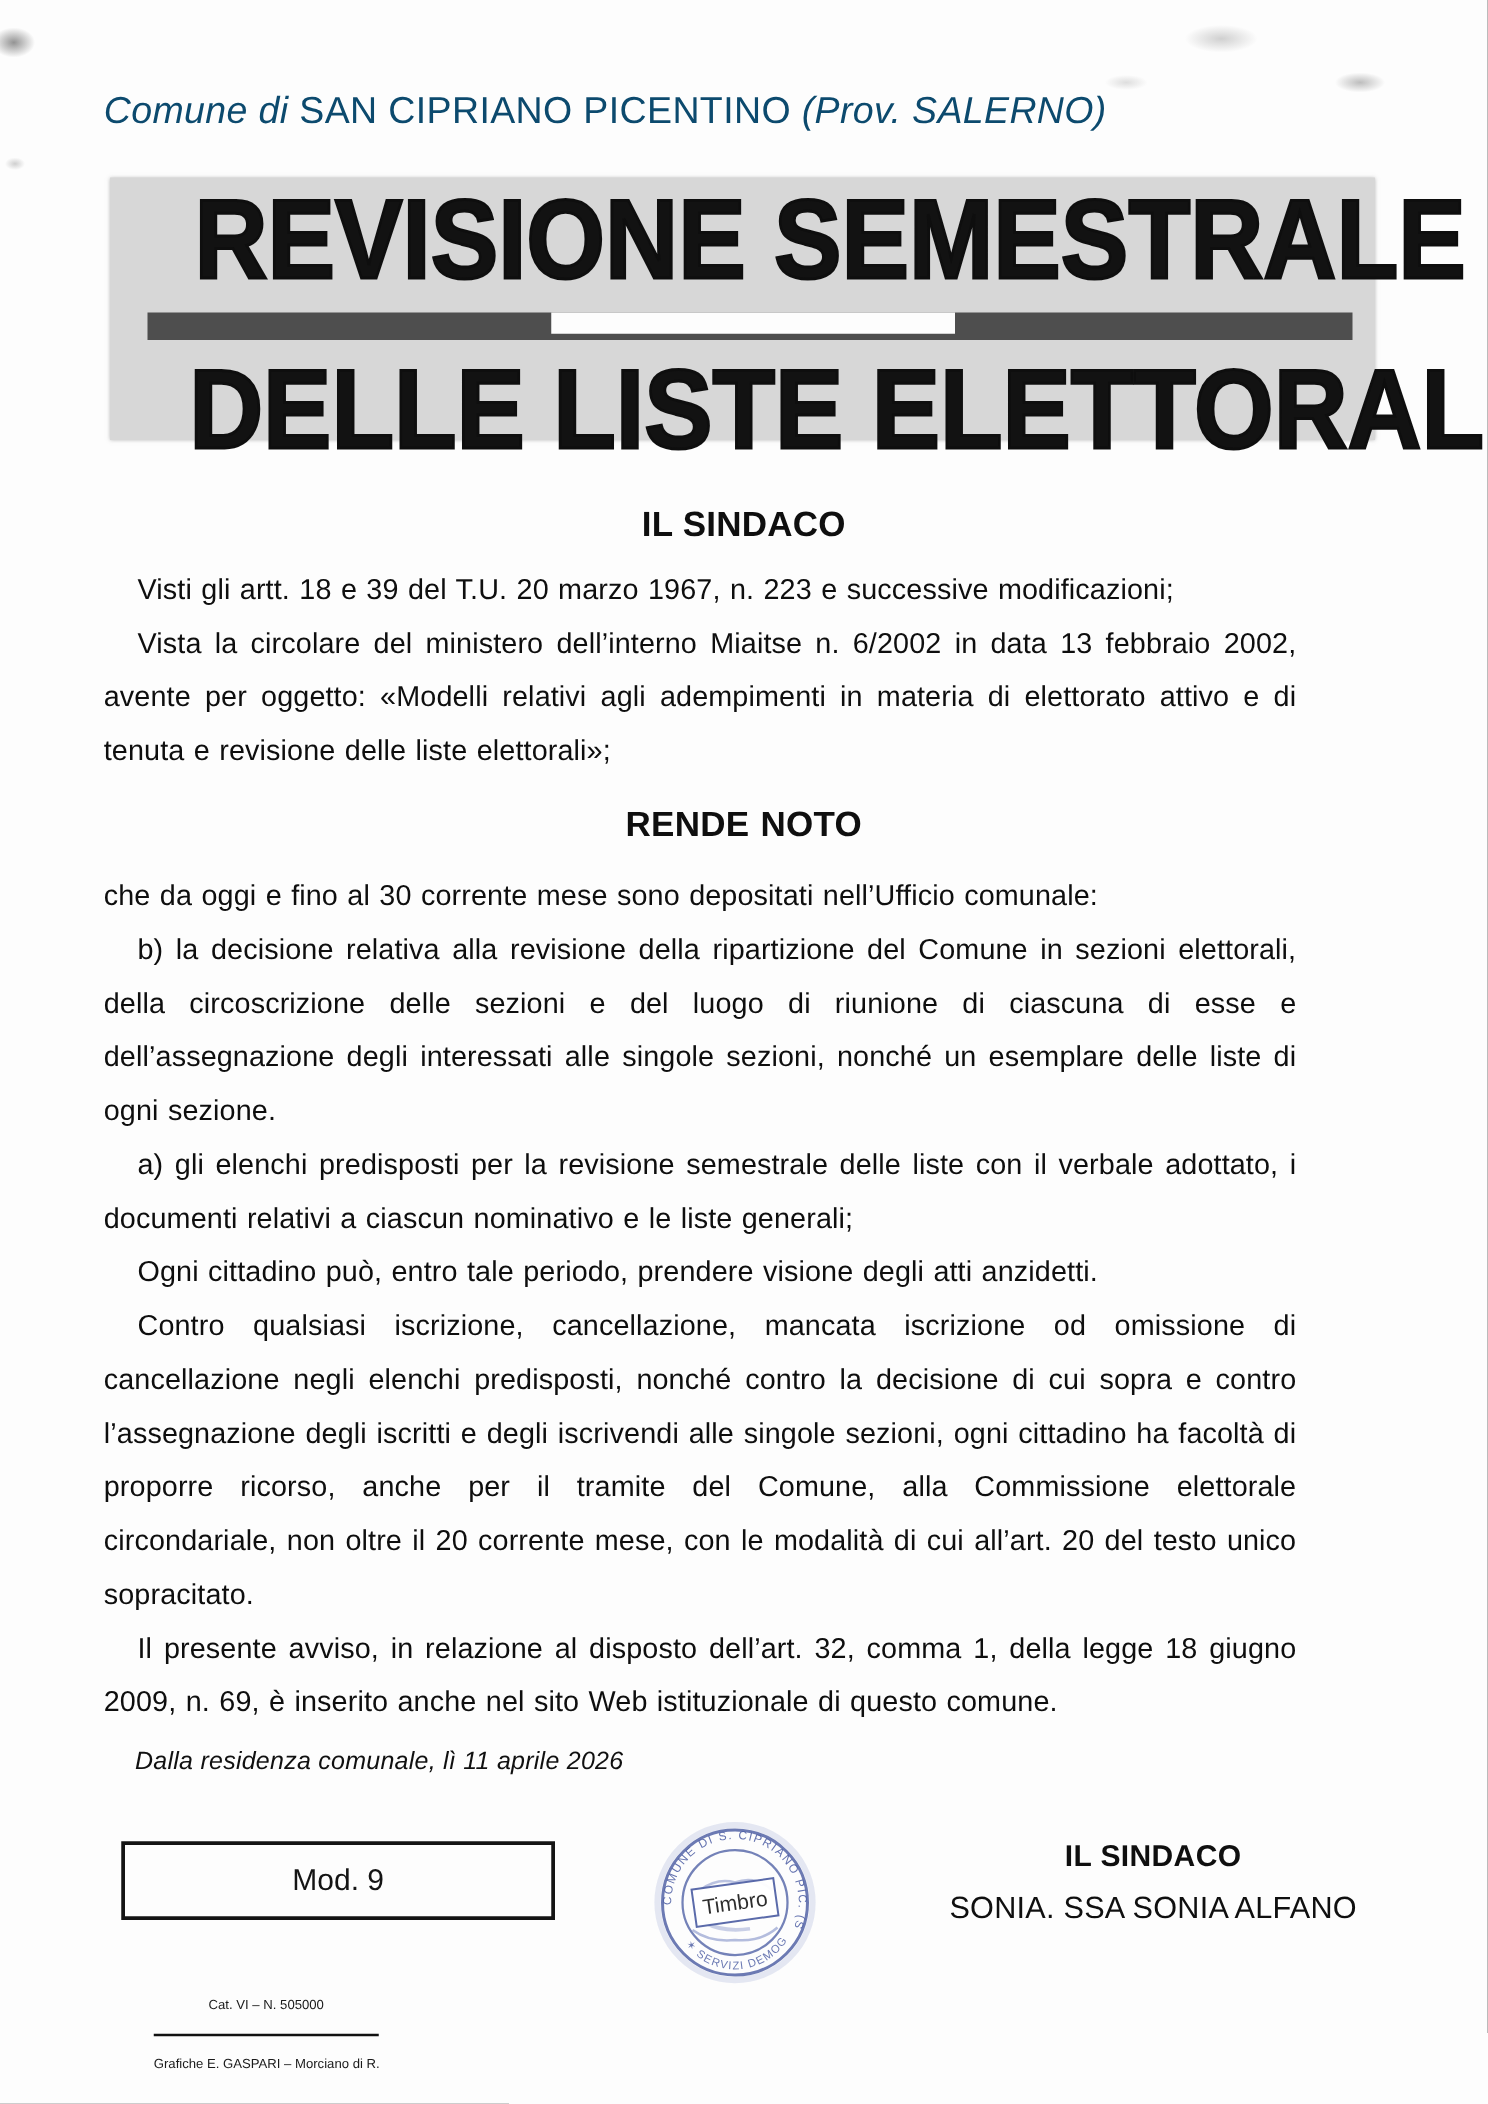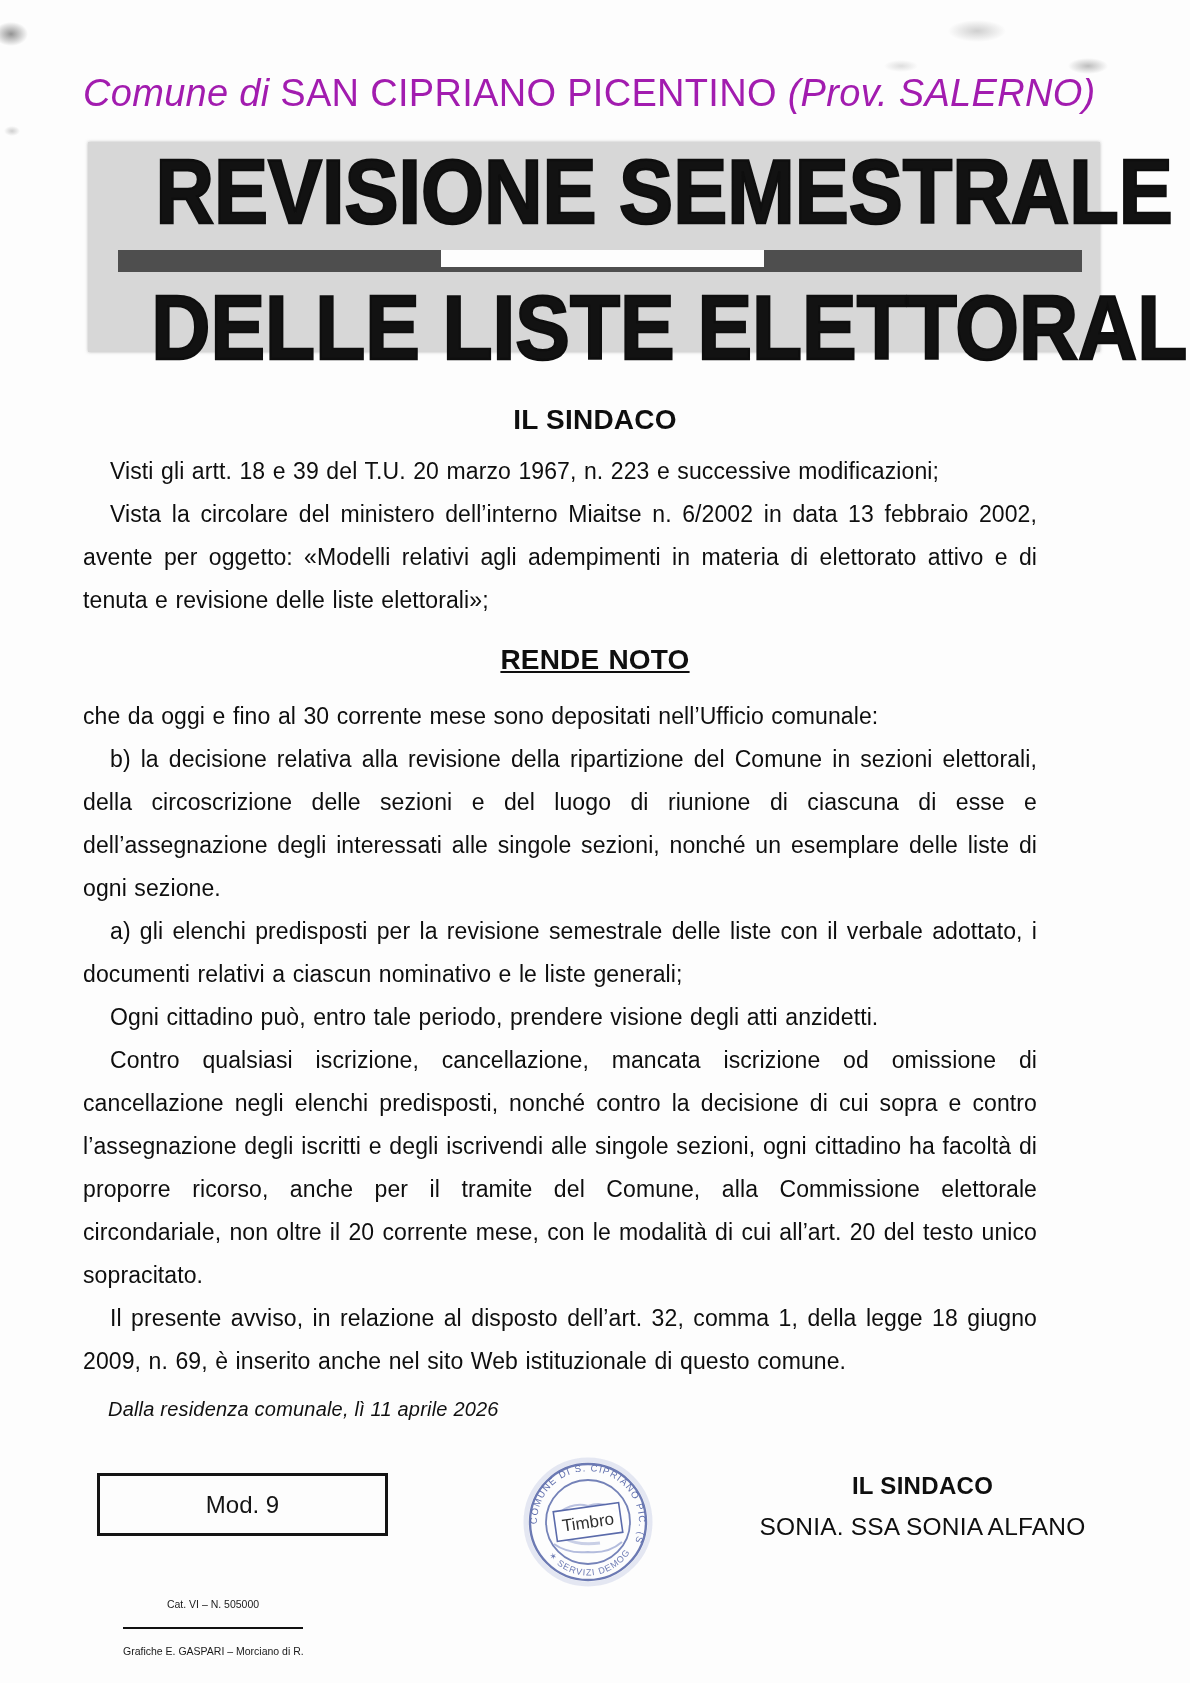--- a/index.html
+++ b/index.html
@@ -15,21 +15,21 @@
   .noise{position:absolute;pointer-events:none;}
   .n1{left:-6px;top:22px;width:34px;height:24px;background:radial-gradient(closest-side,rgba(60,60,60,.55),rgba(60,60,60,0));}
   .n2{left:948px;top:20px;width:58px;height:22px;background:radial-gradient(closest-side,rgba(90,90,90,.28),rgba(90,90,90,0));}
   .n3{left:1068px;top:58px;width:40px;height:16px;background:radial-gradient(closest-side,rgba(70,70,70,.35),rgba(70,70,70,0));}
   .n4{left:884px;top:60px;width:34px;height:12px;background:radial-gradient(closest-side,rgba(110,110,110,.22),rgba(110,110,110,0));}
   .n5{left:4px;top:126px;width:16px;height:10px;background:radial-gradient(closest-side,rgba(100,100,100,.3),rgba(100,100,100,0));}
 
   
   .muni-header{
     position:absolute;left:83px;top:72px;width:954px;
-    text-align:left;font-size:38px;letter-spacing:.3px;color:#a21caf;
+    text-align:left;font-size:30px;letter-spacing:.3px;color:#0c4a6e;
     white-space:nowrap;
   }
   .muni-header .it{font-style:italic;}
 
   
   .banner{
     position:absolute;left:88px;top:142px;width:1012px;height:210px;
     background:#d7d7d7;
     box-shadow:0 0 3px rgba(120,120,120,.5);
     text-align:center;overflow:visible;
@@ -62,29 +62,29 @@
   .sindaco-heading{position:absolute;left:83px;top:404px;width:954px;padding-left:70px;box-sizing:border-box;}
 
   
   .body-text{
     position:absolute;left:83px;top:450px;width:954px;
     font-size:23px;line-height:43px;color:#0e0e0e;
     text-align:justify;word-spacing:1px;letter-spacing:.1px;
   }
   .body-text p{margin:0;}
   .body-text p.indent{text-indent:27px;}
-  .heading.inflow{margin:16px 0 14px 0;padding-left:70px;box-sizing:border-box;text-decoration:underline;}
+  .heading.inflow{margin:16px 0 14px 0;padding-left:70px;box-sizing:border-box;}
 
   
   .date-line{
     position:absolute;left:108px;top:1398px;
     font-size:20px;font-style:italic;color:#101010;letter-spacing:.2px;text-align:center;
   }
   .mod-box{
-    position:absolute;left:97px;top:1473px;width:291px;height:63px;
+    position:absolute;left:97px;top:1473px;width:347px;height:63px;
     border:3px solid #141414;box-sizing:border-box;
     display:flex;align-items:center;justify-content:center;
     font-size:24px;color:#141414;
   }
   .stamp{position:absolute;left:508px;top:1442px;width:160px;height:160px;filter:blur(.3px);opacity:.92;}
   .signature{
     position:absolute;left:745px;top:1472px;width:355px;text-align:center;color:#0f0f0f;
   }
   .sig-title{font-size:24px;font-weight:700;letter-spacing:.3px;}
   .sig-name{font-size:24.5px;margin-top:13px;letter-spacing:.2px;}

